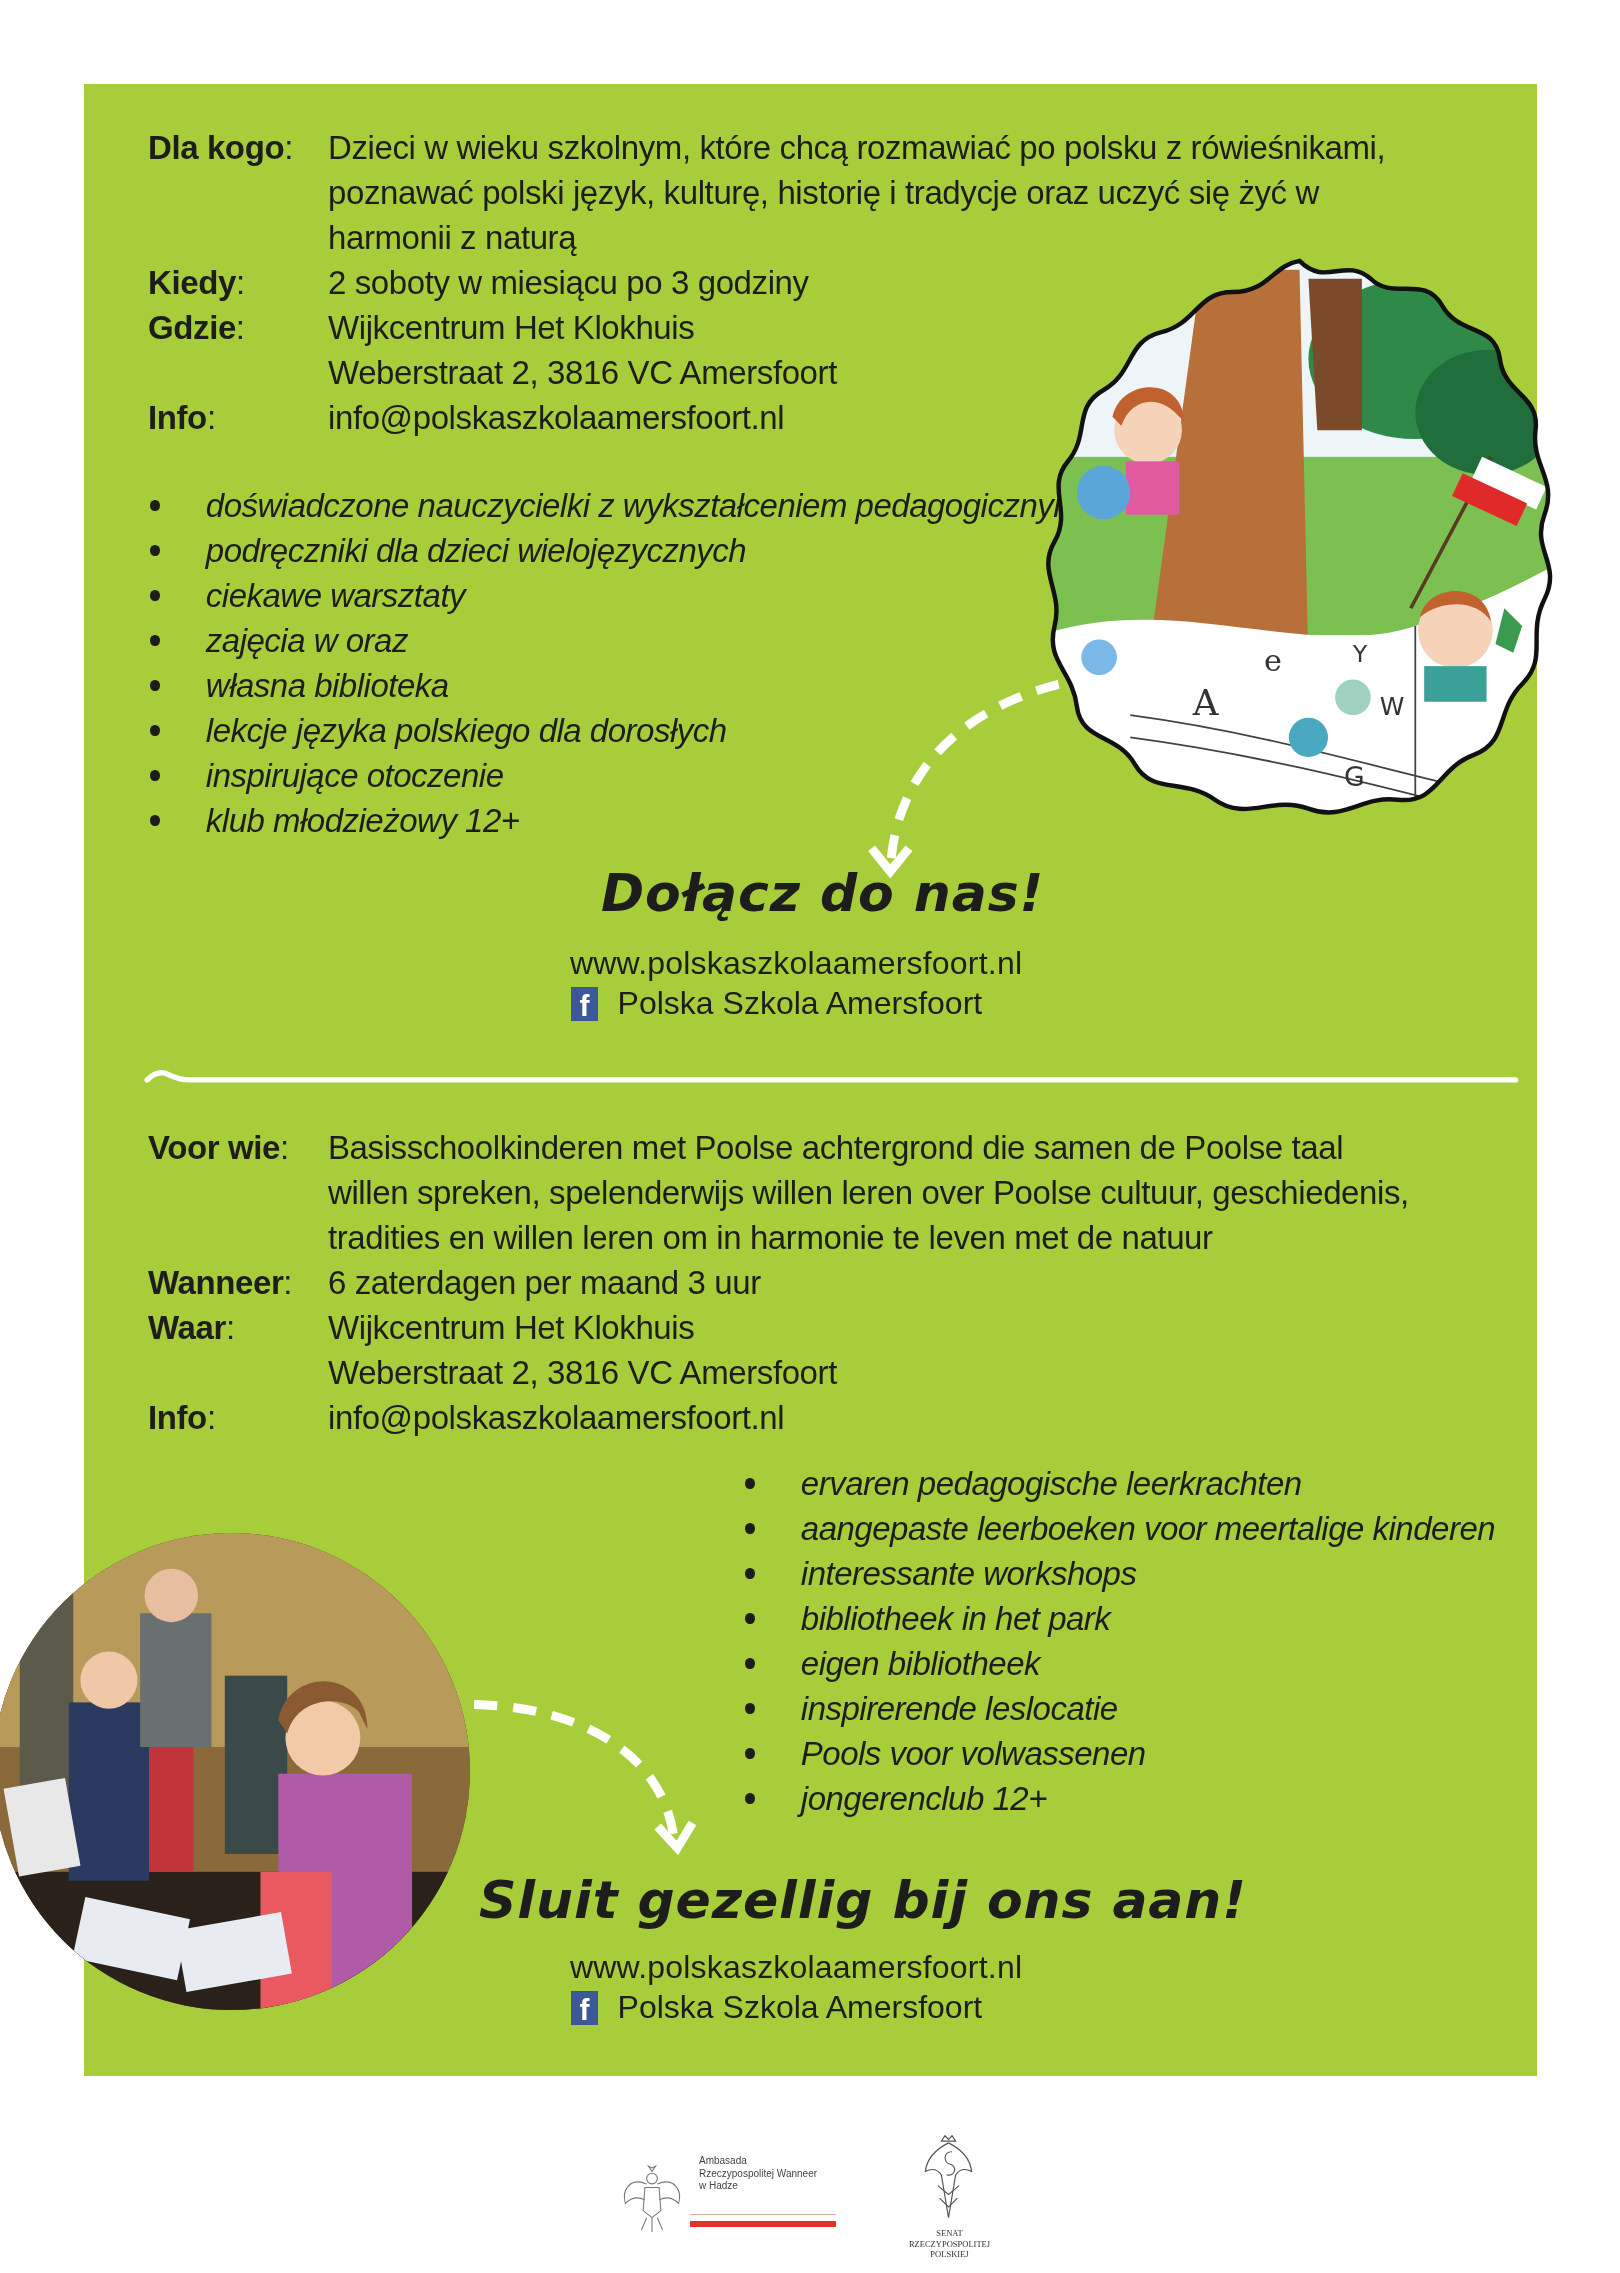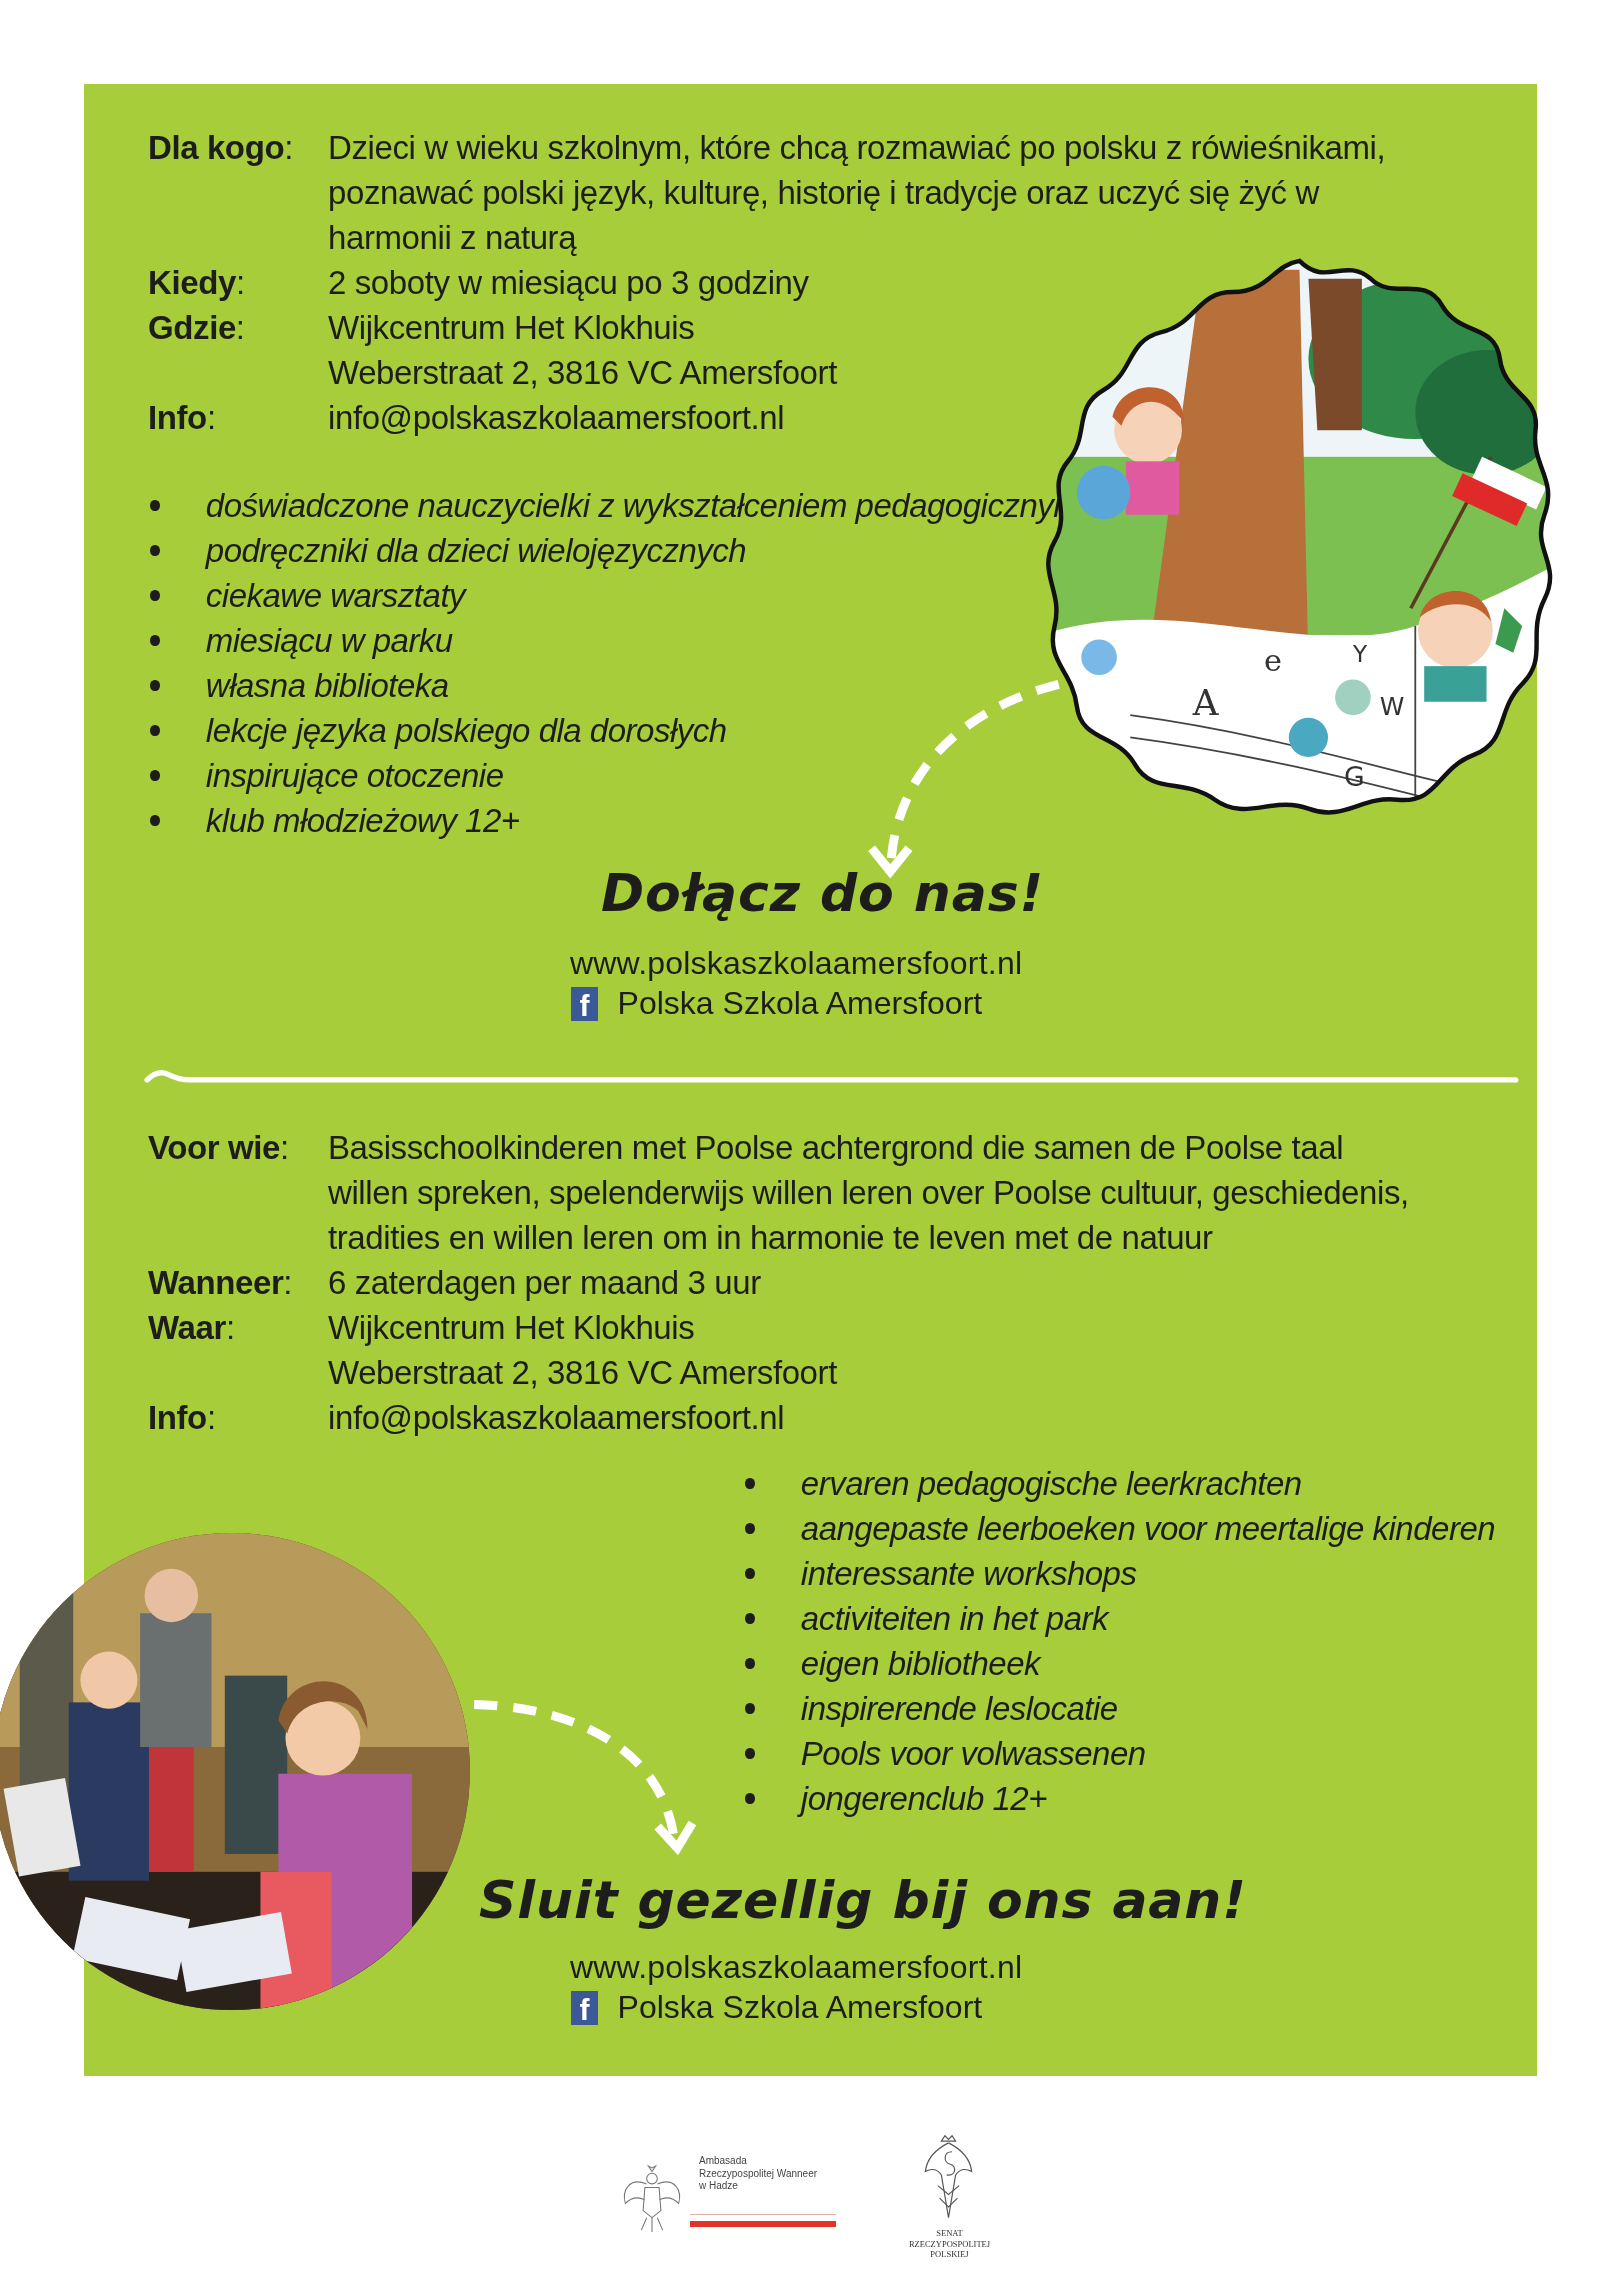--- a/index.html
+++ b/index.html
@@ -74,21 +74,21 @@
   <div class="li">
       <span class="dot"></span>
       <span>podręczniki dla dzieci wielojęzycznych</span>
     </div>
   <div class="li">
       <span class="dot"></span>
       <span>ciekawe warsztaty</span>
     </div>
   <div class="li">
       <span class="dot"></span>
-      <span>miesiącu w parku</span>
+      <span>zajęcia w oraz</span>
     </div>
   <div class="li">
       <span class="dot"></span>
       <span>własna biblioteka</span>
     </div>
   <div class="li">
       <span class="dot"></span>
       <span>lekcje języka polskiego dla dorosłych</span>
     </div>
   <div class="li">
@@ -197,21 +197,21 @@
   <div class="li">
       <span class="dot"></span>
       <span>aangepaste leerboeken voor meertalige kinderen</span>
     </div>
   <div class="li">
       <span class="dot"></span>
       <span>interessante workshops</span>
     </div>
   <div class="li">
       <span class="dot"></span>
-      <span>activiteiten in het park</span>
+      <span>bibliotheek in het park</span>
     </div>
   <div class="li">
       <span class="dot"></span>
       <span>eigen bibliotheek</span>
     </div>
   <div class="li">
       <span class="dot"></span>
       <span>inspirerende leslocatie</span>
     </div>
   <div class="li">

